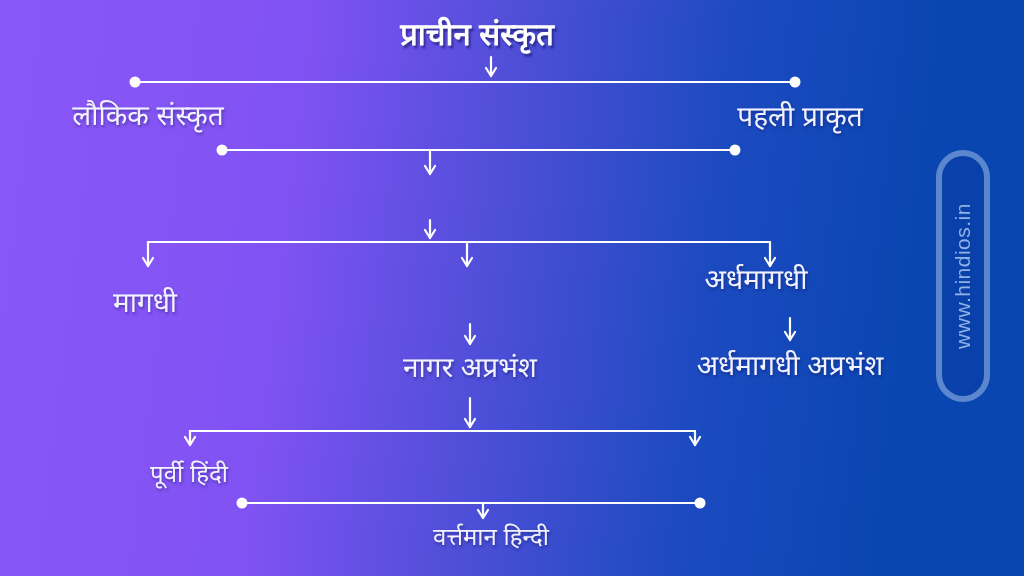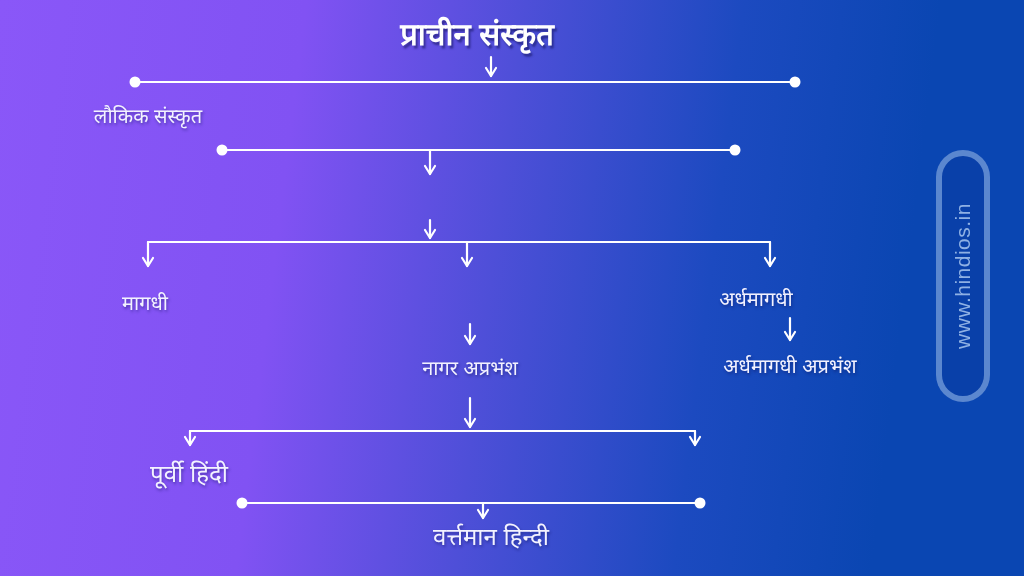--- a/index.html
+++ b/index.html
@@ -8,21 +8,21 @@
     width:1024px;height:576px;
     overflow:hidden;
     background:linear-gradient(97deg,#8a57f8 0%,#8152f3 28%,#4e4fd8 48%,#1c4ac0 68%,#0a46b2 86%,#0a46b2 100%);
     font-family:"Liberation Sans","DejaVu Sans",sans-serif;
   }
   .connectors{position:absolute;left:0;top:0;width:1024px;height:576px;}
   .node{
     position:absolute;
     transform:translate(-50%,-50%);
     color:#f3f2ff;
-    font-size:20px;
+    font-size:28px;
     line-height:1.2;
     white-space:nowrap;
     text-shadow:1px 2px 3px rgba(15,20,90,0.45);
   }
   .node.title{
     font-size:31px;
     font-weight:700;
     color:#ffffff;
     text-shadow:2px 3px 2px rgba(20,20,95,0.55);
   }
@@ -93,26 +93,27 @@
       <circle cx="735" cy="150" r="5.5"></circle>
       <circle cx="242" cy="503" r="5.5"></circle>
       <circle cx="700" cy="503" r="5.5"></circle>
     </g>
   </svg>
 
   <div class="node title" style="left:477px;top:35px;">प्राचीन संस्कृत</div>
 
   <div class="node" style="left:148px;top:116px;">लौकिक संस्कृत</div>
 
+  <div class="node" style="left:800px;top:117px;">पहली प्राकृत</div>
 
 
   <div class="node" style="left:145px;top:303px;">मागधी</div>
 
 
-  <div class="node" style="left:756px;top:301px;font-family:Liberation Mono, monospace;">अर्धमागधी</div>
+  <div class="node" style="left:756px;top:280px;">अर्धमागधी</div>
 
   <div class="node" style="left:470px;top:368px;">नागर अप्रभंश</div>
 
   <div class="node" style="left:790px;top:366px;text-align:center;">अर्धमागधी अप्रभंश</div>
 
   <div class="node small" style="left:189px;top:474px;">पूर्वी हिंदी</div>
 
 
   <div class="node small" style="left:491px;top:537px;">वर्त्तमान हिन्दी</div>
 

